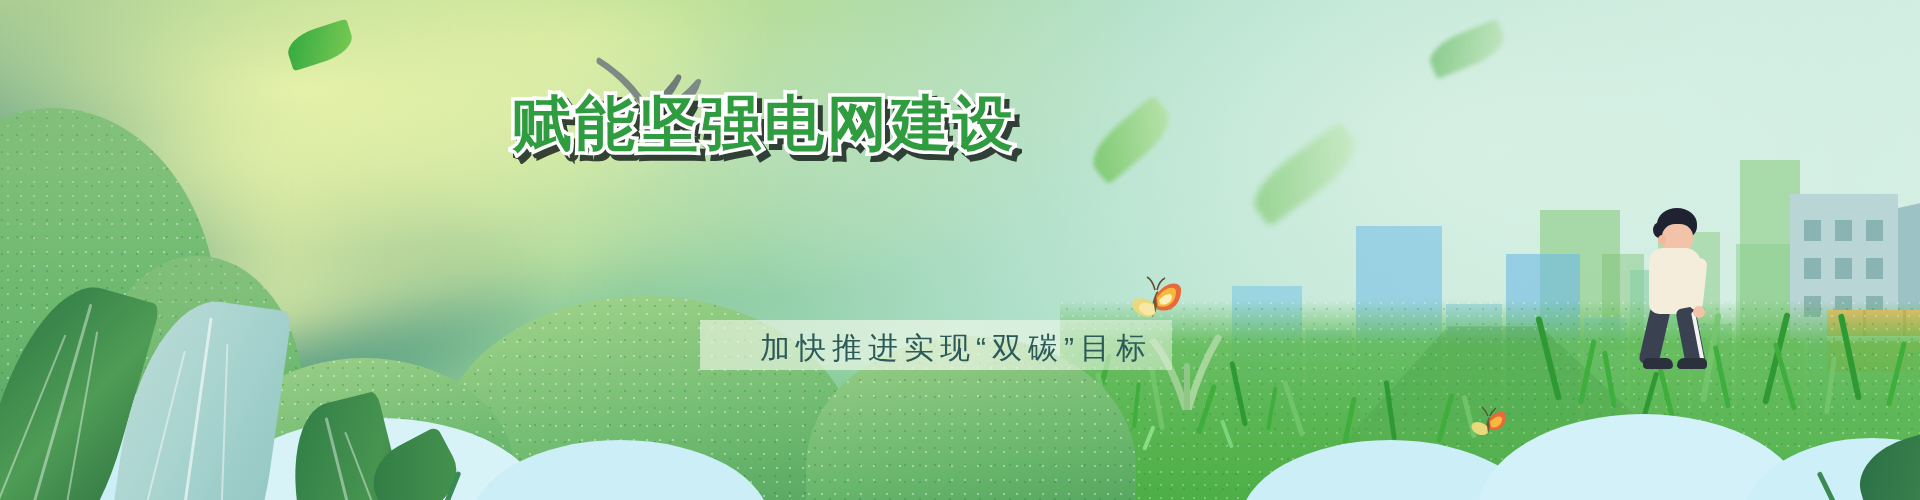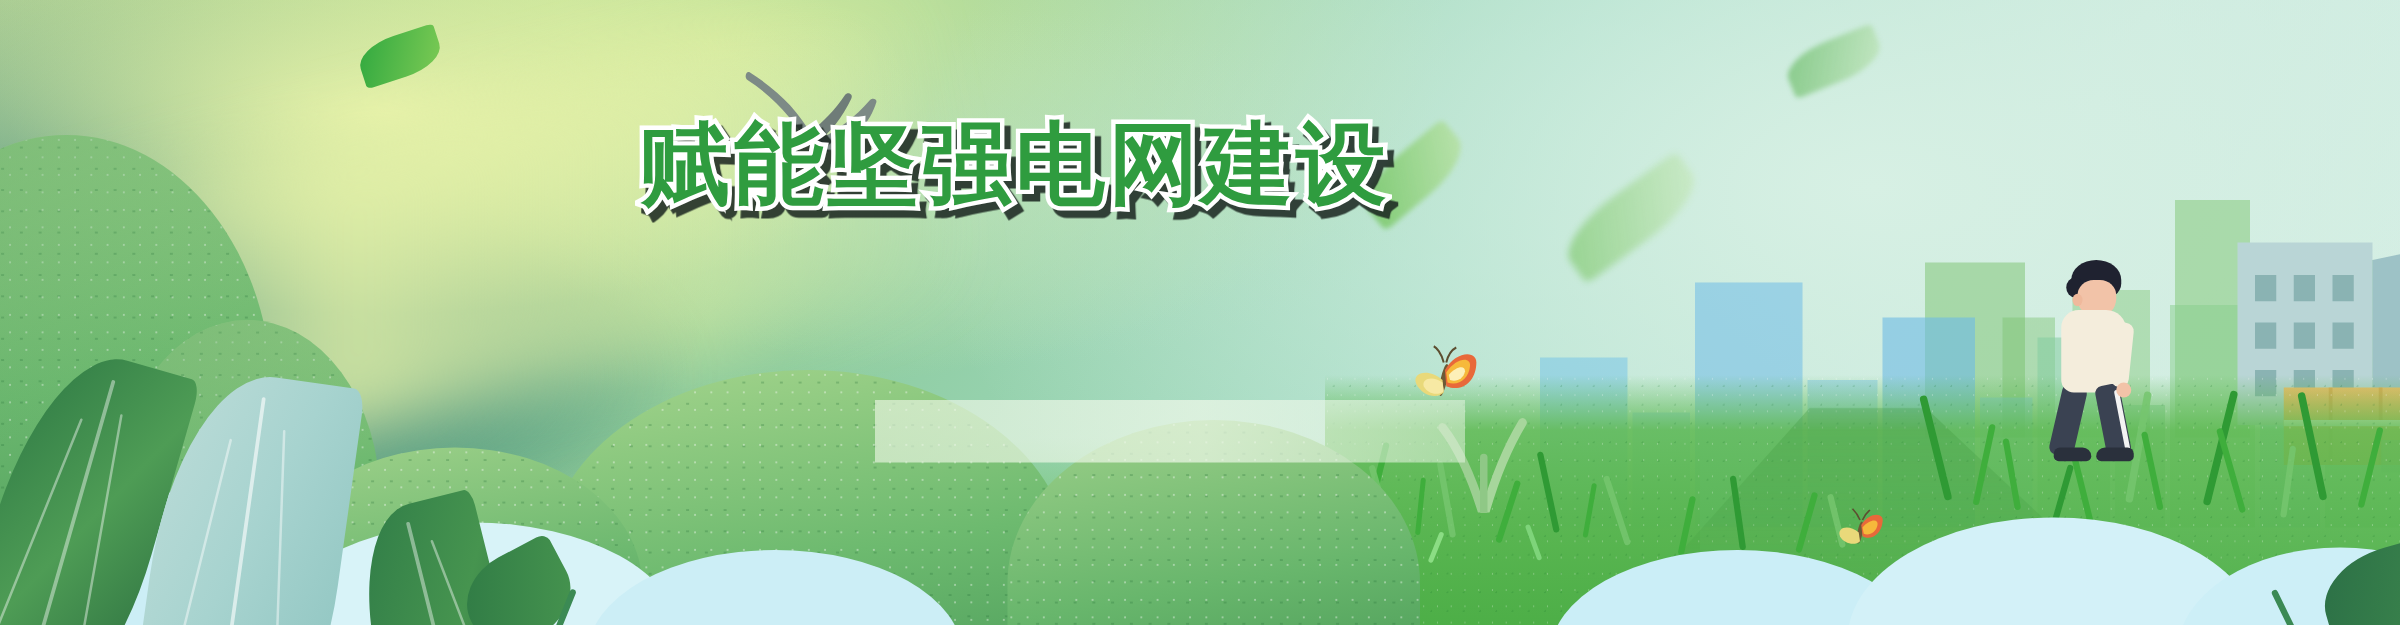--- a/index.html
+++ b/index.html
@@ -223,21 +223,21 @@
     position:absolute;
     font-family:"Liberation Sans", sans-serif;
     font-weight:bold;
     color:#2f9c3f;
     letter-spacing:3px;
     white-space:nowrap;
     -webkit-text-stroke:7px #ffffff;
     paint-order:stroke fill;
     filter:drop-shadow(5px 6px 0 rgba(25,35,30,.85));
   }
-  .title-1{ left:512px; top:84px;  font-size:72px; }
+  .title-1{ left:512px; top:84px;  font-size:60px; }
   .title-2{ left:688px; top:180px; font-size:92px; }
 
   
   .subtitle-box{
     position:absolute; left:700px; top:320px; width:472px; height:50px;
     background:linear-gradient(90deg, rgba(240,248,232,.62) 0%, rgba(238,248,232,.72) 55%, rgba(236,247,232,.5) 100%);
   }
   .subtitle-text{
     position:absolute; left:760px; top:328px;
     font-family:"Liberation Sans", sans-serif;
@@ -450,18 +450,19 @@
   <svg class="butterfly bf-2" viewBox="0 0 42 38">
     <ellipse cx="21" cy="20" rx="2" ry="9" fill="#6d5a36" transform="rotate(10 21 20)"></ellipse>
     <path d="M22 14 C29 3 41 4 39 12 C38 21 30 27 23 23 Z" fill="#e8693a"></path>
     <path d="M23 16 C29 9 36 9 35 14 C34 20 28 23 24 21 Z" fill="#f6b93b"></path>
     <path d="M20 20 C12 13 2 16 5 23 C8 29 17 31 21 27 Z" fill="#e9d97a"></path>
     <path d="M21 10 C19 5 16 2 15 1" stroke="#5d4e30" stroke-width="1.3" fill="none"></path>
     <path d="M23 10 C25 5 28 3 29 2" stroke="#5d4e30" stroke-width="1.3" fill="none"></path>
   </svg>
 
   <div class="subtitle-box"></div>
+  <div class="subtitle-text">加快推进实现“双碳”目标</div>
 
   <div class="title-wrap">
     <div class="title-line title-1">赋能坚强电网建设</div>
   </div>
 
 </div>
 
 </body></html>

